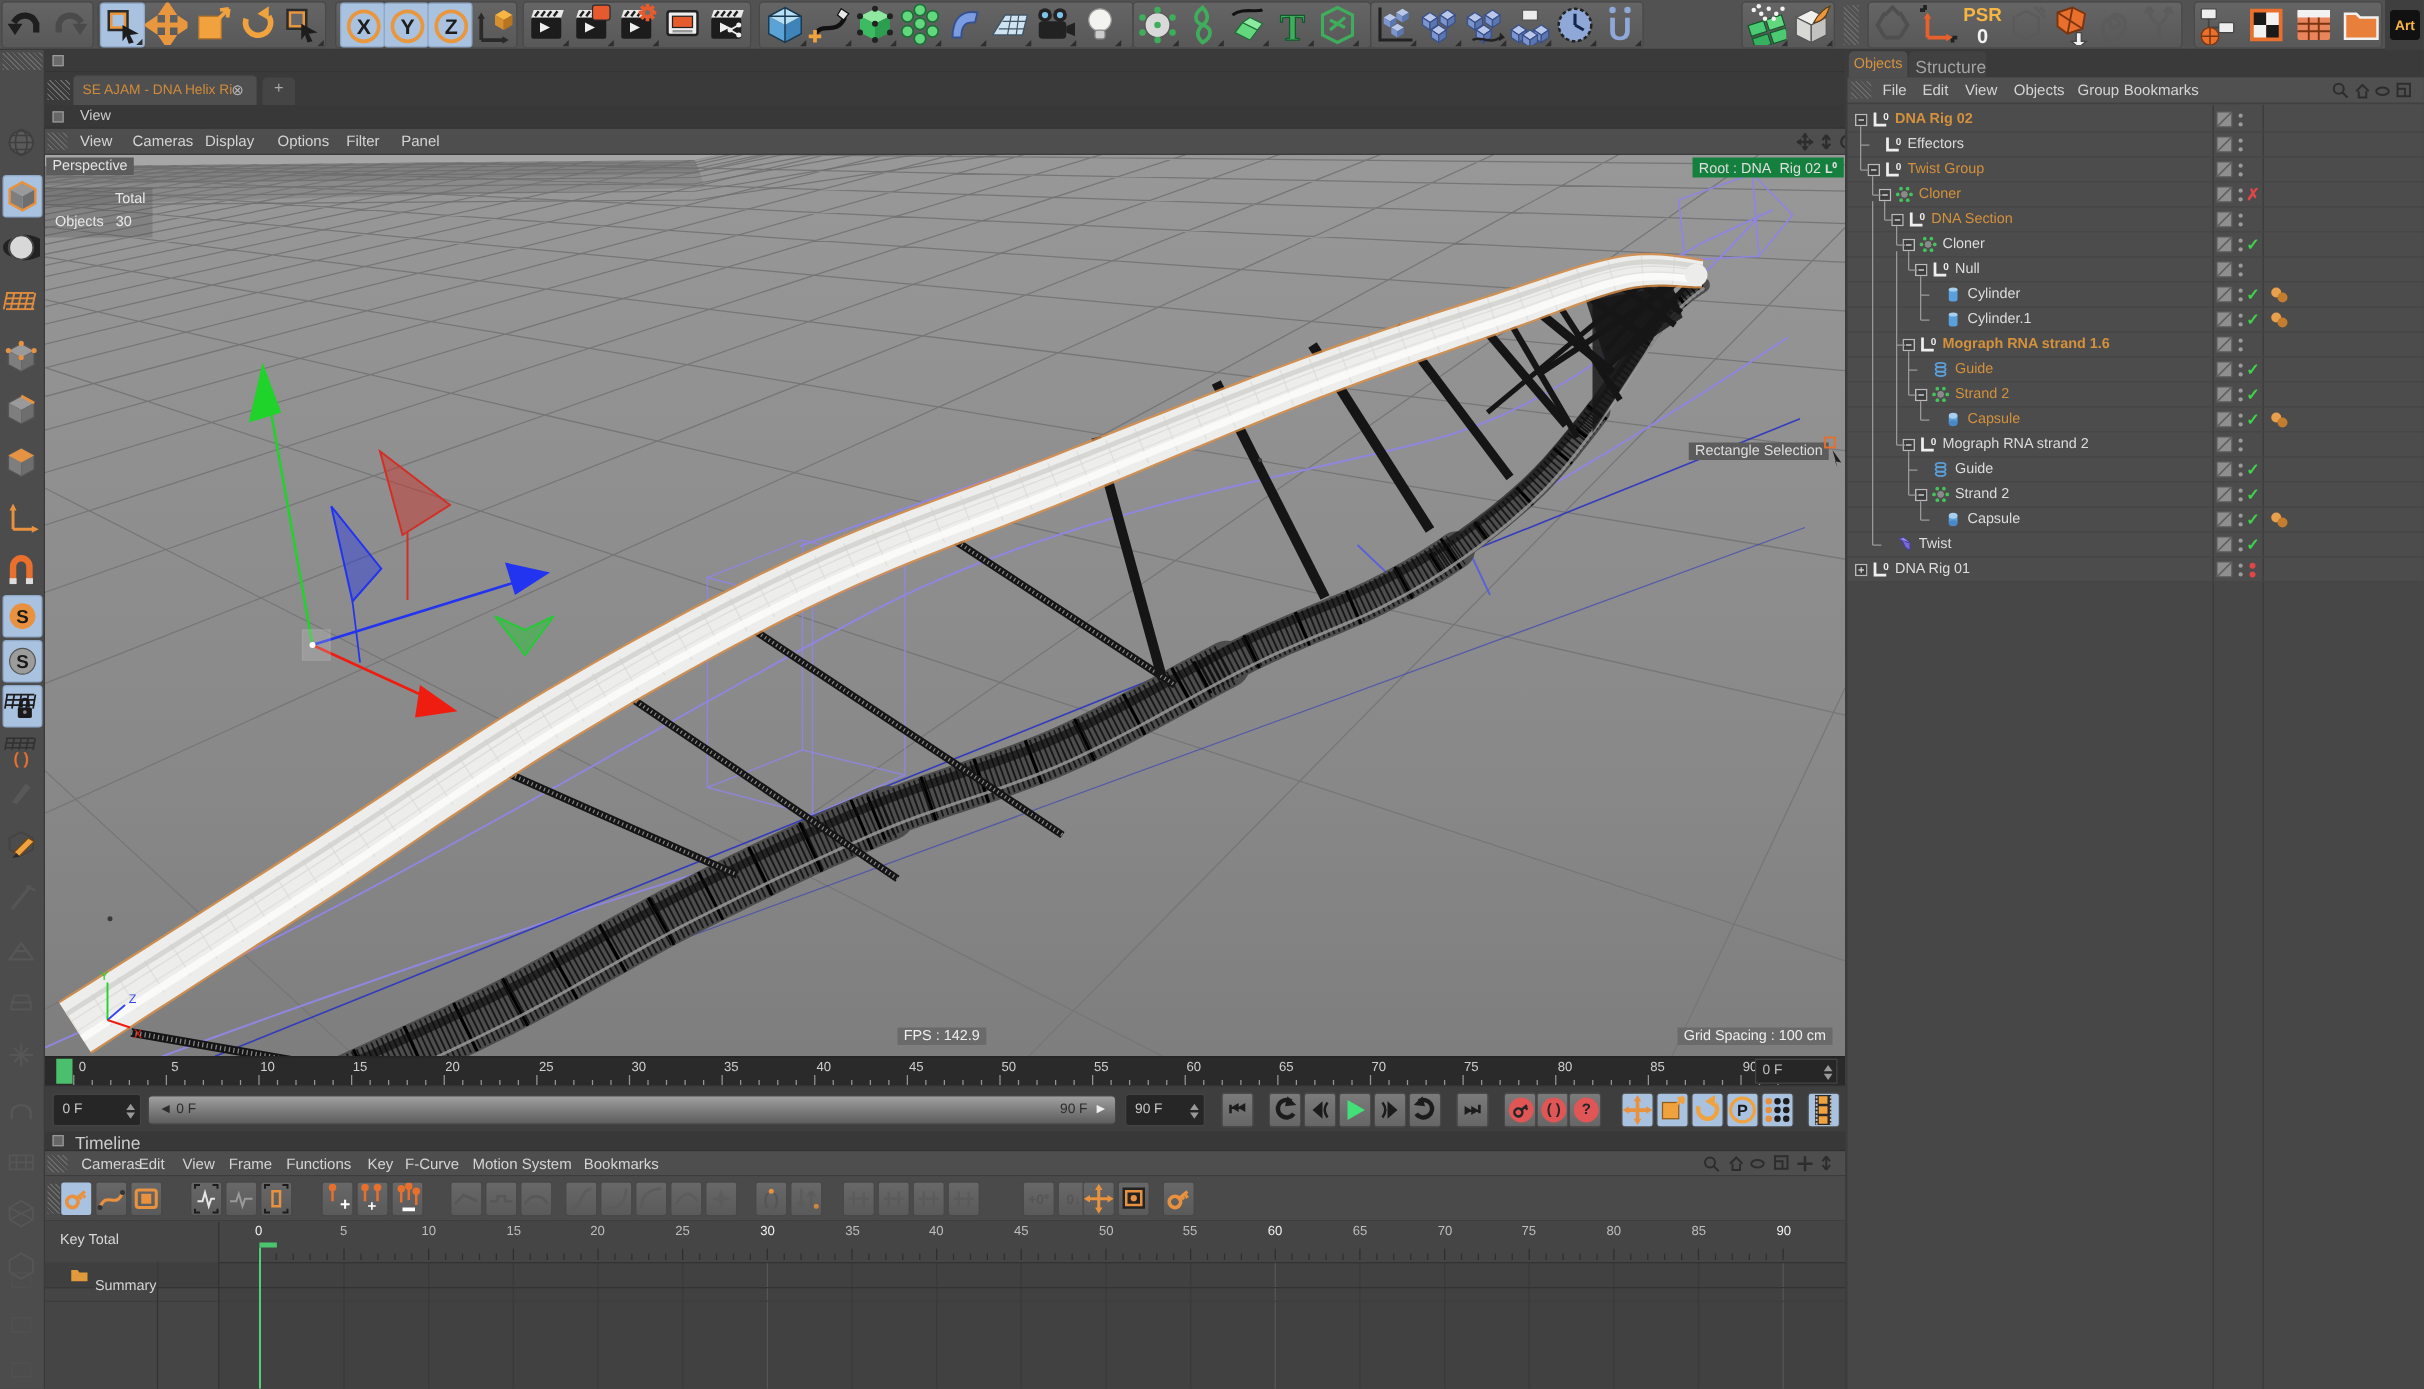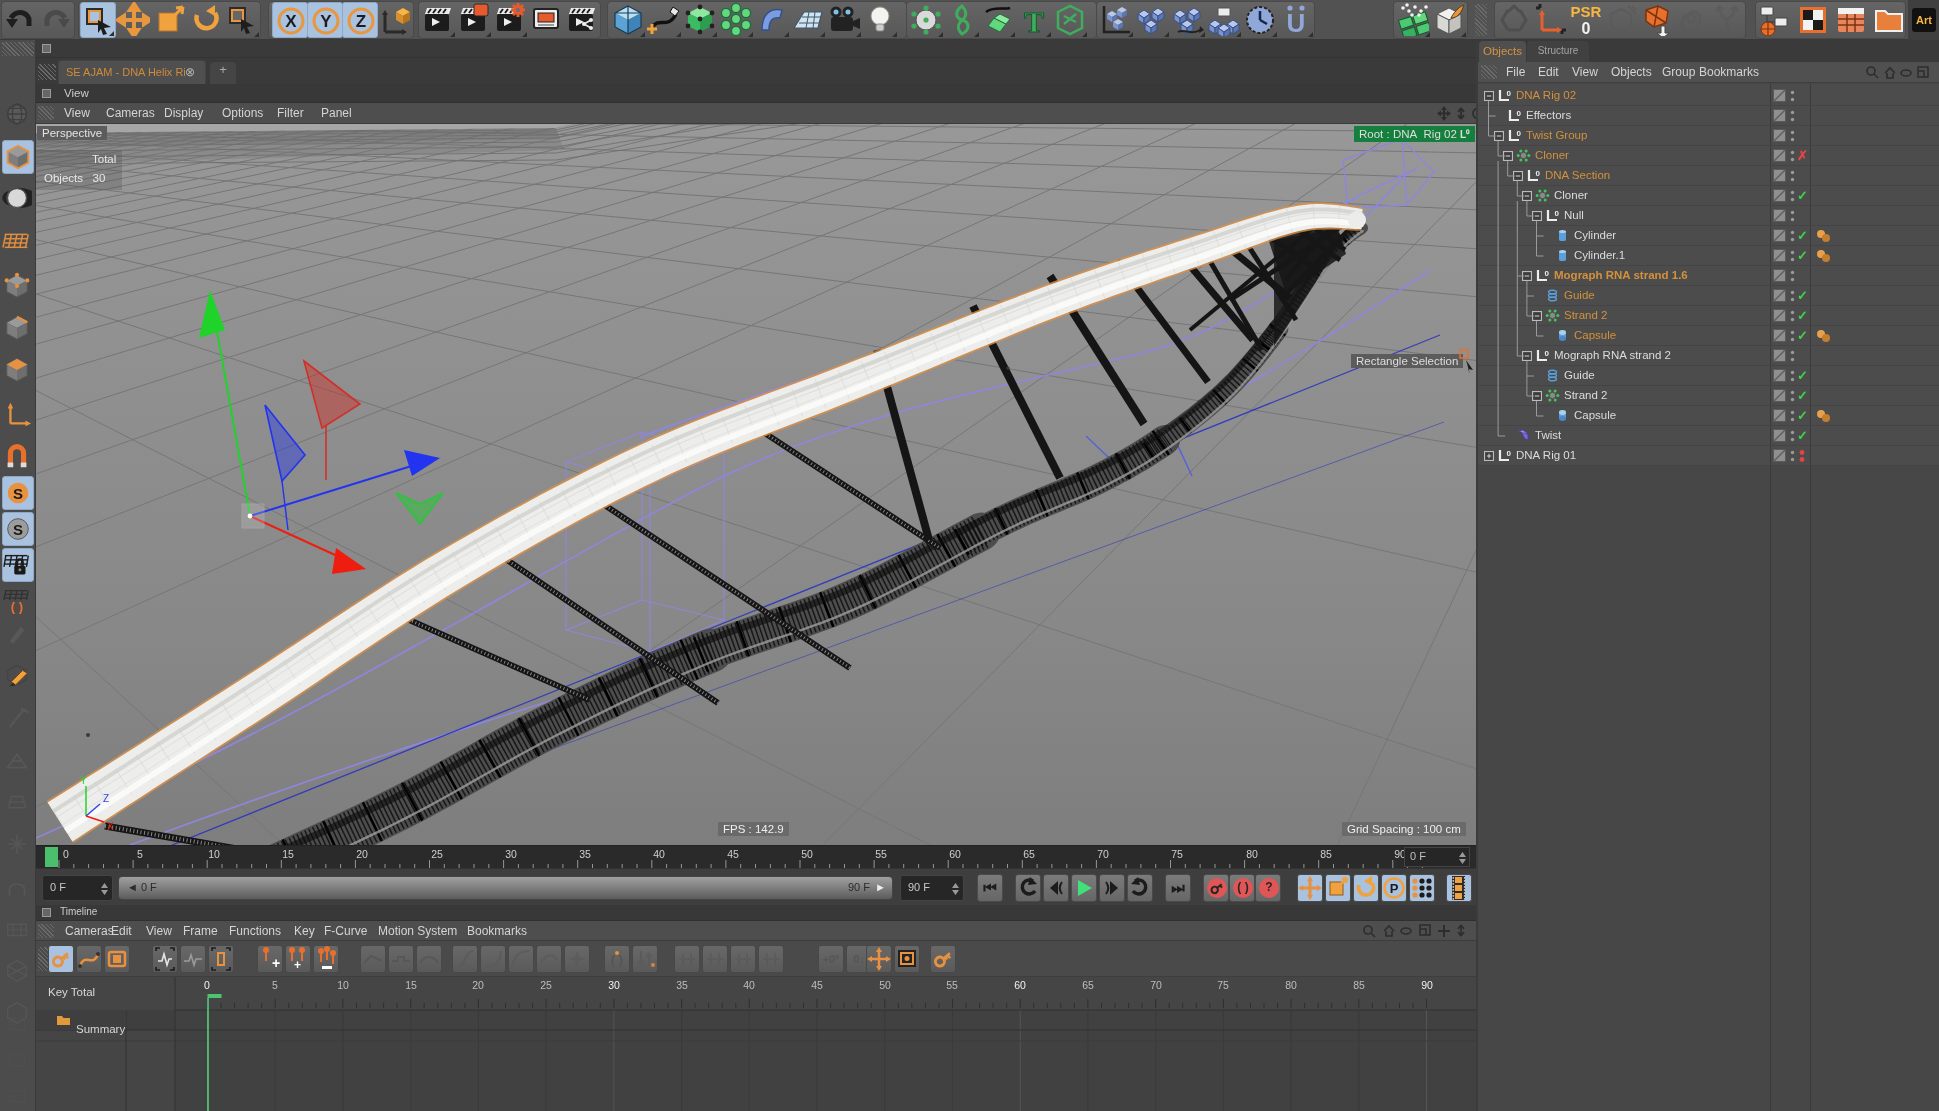--- a/index.html
+++ b/index.html
@@ -995,21 +995,21 @@
         <rect x="5.5" y="17" width="1.6" height="1.8" fill="#bbb"></rect>
         <rect x="16.9" y="17" width="1.6" height="1.8" fill="#bbb"></rect>
         <rect x="5.5" y="20" width="1.6" height="1.8" fill="#bbb"></rect>
         <rect x="16.9" y="20" width="1.6" height="1.8" fill="#bbb"></rect>
         <rect x="5.5" y="23" width="1.6" height="1.8" fill="#bbb"></rect>
         <rect x="16.9" y="23" width="1.6" height="1.8" fill="#bbb"></rect>
       </svg></div>
   </div>
 <div class="abs" style="left:36px;top:905px;width:1441px;height:16px;background:#383838;border-bottom:1px solid #303030">
     <div class="abs" style="left:6px;top:3px;width:9px;height:9px;border:1px solid #999;background:#666"></div>
-    <span class="abs" style="left:24px;top:1px;font-size:10px;color:#cccccc">Timeline</span>
+    <span class="abs" style="left:24px;top:1px;font-size:14px;color:#cccccc">Timeline</span>
   </div>
 <div class="abs menu" style="left:36px;top:921px;width:1441px;height:20px;background:#4e4e4e;border-bottom:1px solid #3c3c3c">
     <div class="abs hatch" style="left:2px;top:3px;width:16px;height:14px"></div>
     <span class="abs" style="left:29px;top:3px">Cameras</span>
     <span class="abs" style="left:75px;top:3px">Edit</span>
     <span class="abs" style="left:110px;top:3px">View</span>
     <span class="abs" style="left:147px;top:3px">Frame</span>
     <span class="abs" style="left:193px;top:3px">Functions</span>
     <span class="abs" style="left:258px;top:3px">Key</span>
     <span class="abs" style="left:288px;top:3px">F-Curve</span>
@@ -1321,21 +1321,21 @@
     <div class="abs" style="left:0px;top:33px;width:90px;height:20px;background:#3f3f3f">
       <svg class="abs" style="left:20px;top:4px" width="15" height="12">
         <path d="M1 2 L6 2 L7.5 4 L14 4 L14 11 L1 11 Z" fill="#e09a3c"></path>
       </svg>
       <span class="abs" style="left:40px;top:13px;font-size:11.5px;color:#d6d6d6">Summary</span>
     </div>
   </div>
 <div class="abs" style="left:1477px;top:40px;width:462px;height:1071px;background:#484848"></div>
 <div class="abs" style="left:1477px;top:40px;width:462px;height:22px;background:#3a3a3a">
     <div class="abs" style="left:2px;top:1px;width:47px;height:21px;background:#4f4f4f;border-radius:4px 4px 0 0;text-align:center;font-size:11.5px;color:#d6923f;padding-top:4px">Objects</div>
-    <div class="abs" style="left:50px;top:1px;width:62px;height:21px;background:#414141;border-radius:4px 4px 0 0;text-align:center;font-size:10px;color:#a3a3a3;padding-top:4px">Structure</div>
+    <div class="abs" style="left:50px;top:1px;width:62px;height:21px;background:#414141;border-radius:4px 4px 0 0;text-align:right;font-size:14px;color:#a3a3a3;padding-top:4px">Structure</div>
   </div>
 <div class="abs menu" style="left:1477px;top:62px;width:462px;height:21px;background:#505050;border-bottom:1px solid #3e3e3e">
     <div class="abs hatch" style="left:4px;top:3px;width:16px;height:14px"></div>
     <span class="abs" style="left:29px;top:3px">File</span>
     <span class="abs" style="left:61px;top:3px">Edit</span>
     <span class="abs" style="left:95px;top:3px">View</span>
     <span class="abs" style="left:134px;top:3px">Objects</span>
     <span class="abs" style="left:185px;top:3px">Group</span>
     <span class="abs" style="left:222px;top:3px">Bookmarks</span>
     <svg class="abs" style="left:388px;top:3px" width="70" height="15" viewBox="0 0 70 15">
@@ -1357,21 +1357,21 @@
 <div class="abs" style="left:1477px;top:0;width:462px;height:1111px">
     <div class="abs" style="left:0;top:86px;width:462px;height:20px;border-bottom:1px solid #444446">
       <svg class="abs" style="left:7px;top:5px" width="10" height="10" viewBox="0 0 9 9">
         <rect x="0.5" y="0.5" width="8" height="8" fill="#3d3d3d" stroke="#bbb"></rect>
         <path d="M2.5 4.5 L6.5 4.5" stroke="#ccc"></path>
       </svg>
       <div class="abs" style="left:20px;top:2px"><svg width="15" height="15" viewBox="0 0 15 15">
           <path d="M3 2 L3 12 L12 12" stroke="#eee" stroke-width="2.2" fill="none"></path>
           <text x="9.5" y="8" font-size="8" font-weight="bold" fill="#eee" font-family="Liberation Sans">0</text>
         </svg></div>
-      <span class="treetext abs" style="left:39px;top:3px;color:#d4913c;font-weight:normal">DNA  Rig 02</span>
+      <span class="treetext abs" style="left:39px;top:3px;color:#d4913c;font-weight:bold">DNA  Rig 02</span>
       <svg class="abs" style="left:296px;top:3px" width="34" height="14" viewBox="0 0 34 14">
         <rect x="0.5" y="0.5" width="12" height="12" fill="#8f8f8f" stroke="#5a5a5a"></rect>
         <path d="M1 12 L12 1" stroke="#5e5e5e" stroke-width="1.4"></path>
         <circle cx="19.5" cy="3.5" r="1.7" fill="#9a9a9a"></circle>
         <circle cx="19.5" cy="10.5" r="1.7" fill="#9a9a9a"></circle>
       </svg>
     </div>
     <div class="abs" style="left:0;top:106px;width:462px;height:20px;border-bottom:1px solid #444446">
       <div class="abs" style="left:30px;top:2px"><svg width="15" height="15" viewBox="0 0 15 15">
           <path d="M3 2 L3 12 L12 12" stroke="#eee" stroke-width="2.2" fill="none"></path>

